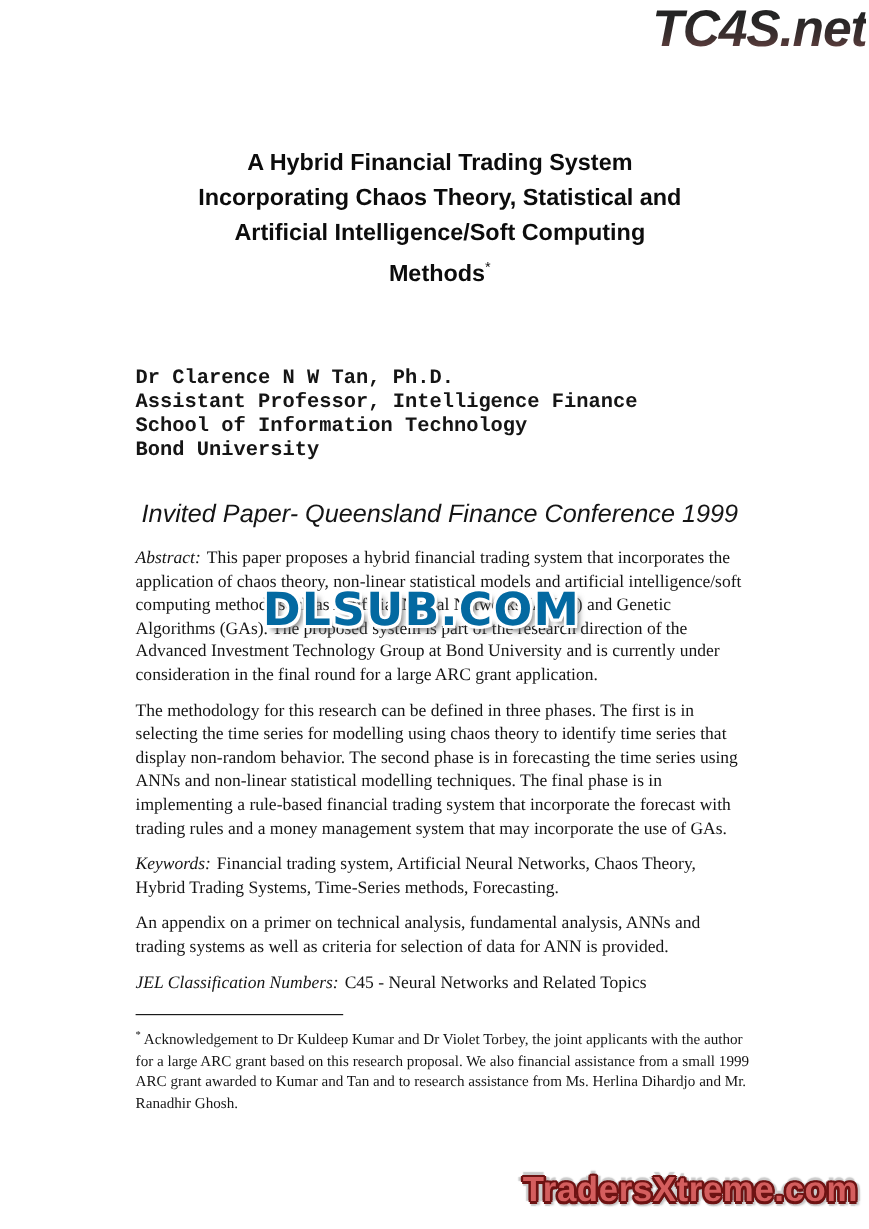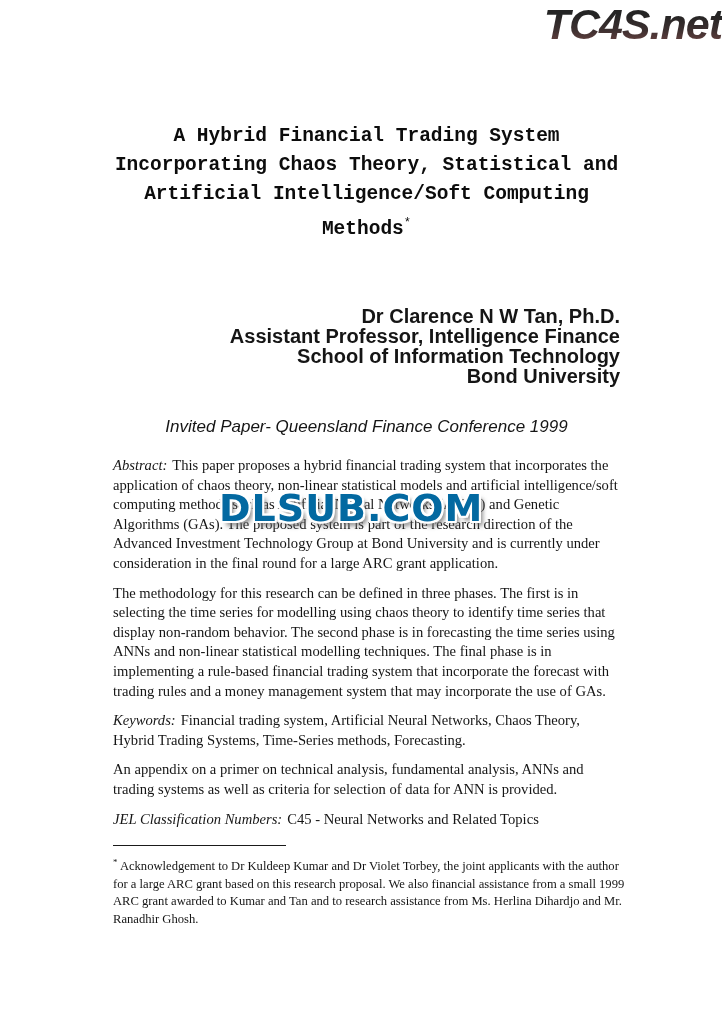--- a/index.html
+++ b/index.html
@@ -42,42 +42,42 @@
     top: 122px;
     width: 100%;
     margin: 0;
     text-align: center;
     font-family: "Liberation Sans", sans-serif;
     font-weight: 700;
     font-size: 19.5px;
     line-height: 29px;
     color: #0c0c0c;
   }
-  .title-line { display: block; font-family: Liberation Mono, monospace; }
+  .title-line { display: block; }
   .title-sup { font-size: 62%; vertical-align: super; font-weight: 400; }
 
   .author-block {
     position: absolute;
     top: 306px;
     width: 100%;
-    text-align: right;
-    font-family: Liberation Sans, sans-serif;
+    text-align: left;
+    font-family: Liberation Mono, monospace;
     font-weight: 700;
-    font-size: 20px;
+    font-size: 17px;
     line-height: 20px;
   }
 
   .conference {
     position: absolute;
     top: 417px;
     width: 100%;
     text-align: center;
     font-family: "Liberation Sans", sans-serif;
     font-style: italic;
-    font-size: 17px;
+    font-size: 21px;
   }
 
   .paras { position: absolute; top: 456px; width: 100%; }
   .para {
     margin: 0 0 10px 0;
     font-size: 14.6px;
     line-height: 19.6px;
     text-align: left;
   }
   .lead-italic { font-style: italic; margin-right: 5px; margin-top: 36px; }
@@ -176,14 +176,15 @@
       <p class="para"><span class="lead-italic">JEL Classification Numbers:</span><span>C45 - Neural Networks and Related Topics</span></p>
     </div>
   </div>
 
   <div class="footnote-rule"></div>
 
   <p class="footnote"><sup>*</sup> <span>Acknowledgement to Dr Kuldeep Kumar and Dr Violet Torbey, the joint applicants with the author for a large ARC grant based on this research proposal.  We also financial assistance from a small 1999 ARC grant awarded to Kumar and Tan and to research assistance from Ms. Herlina Dihardjo and Mr. Ranadhir Ghosh.</span></p>
 
   <div class="wm-dlsub">DLSUB.COM</div>
 
+  <div class="logo-traders">TradersXtreme.com</div>
 
 </div>
 
 </body></html>

